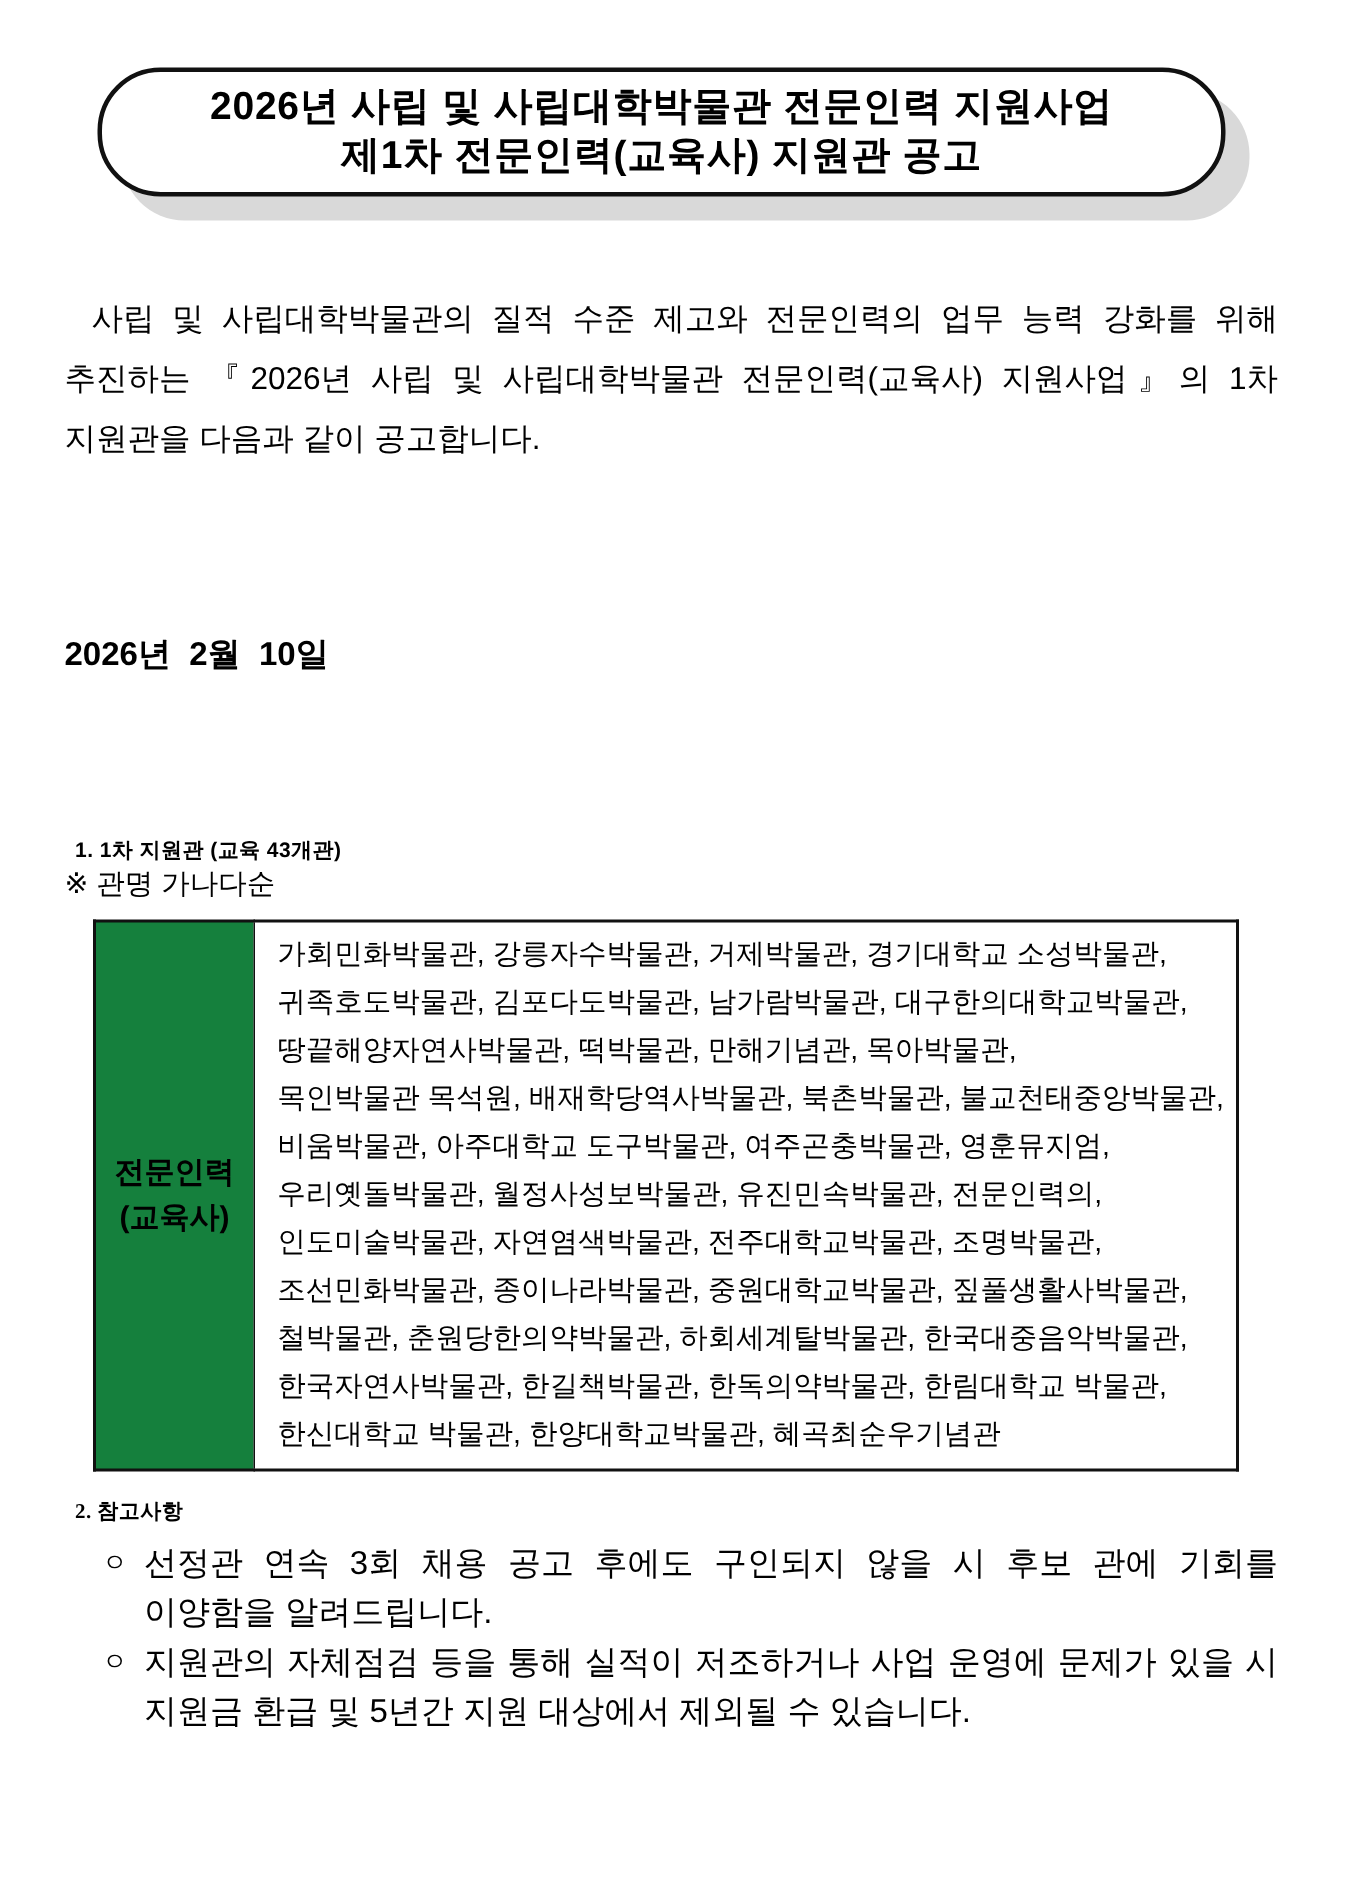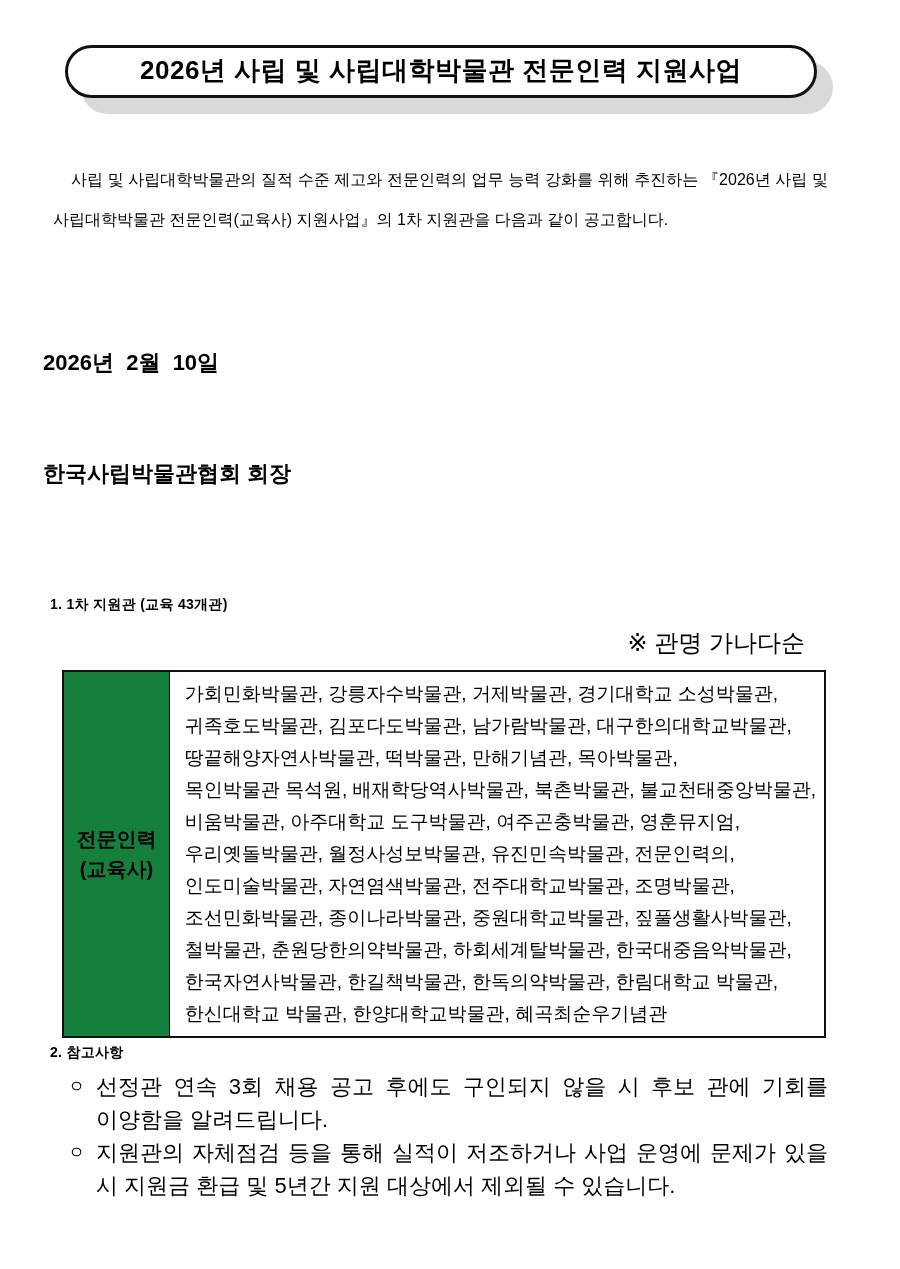--- a/index.html
+++ b/index.html
@@ -6,21 +6,21 @@
   html,body { background:#ffffff; }
   body {
     width:900px; height:1269px;
     font-family:"Liberation Sans","DejaVu Sans",sans-serif;
     color:#000;
     position:relative;
     overflow:hidden;
   }
   .page {
     width:900px; height:1269px;
-    padding:45px 72px 0 43px;
+    padding:45px 48px 0 43px;
   }
 
   
   .title-box {
     margin-left:22px;
     width:752px;
     border:3px solid #111;
     border-radius:42px;
     background:#fff;
     box-shadow:16px 16px 0 #d9d9d9;
@@ -28,51 +28,48 @@
     padding:6px 10px 8px;
     font-weight:bold;
     font-size:26px;
     line-height:33px;
     letter-spacing:0.5px;
   }
 
   
   .intro {
     margin-top:62px;
-    font-size:16px;
+    font-size:21px;
     line-height:40px;
     text-align:justify;
     text-indent:18px;
     word-break:keep-all;
-    margin-left:10px;
   }
 
   
   .signoff {
     margin-top:30px;
     padding-right:18px;
     font-weight:bold;
     font-size:22px;
     line-height:37px;
     white-space:pre;
   }
 
   .sec-heading {
     margin:30px 0 0 7px;
     font-size:14px;
     font-weight:bold;
     letter-spacing:0.3px;
   }
-  .sec-heading.second { margin-top:6px; }
+  .sec-heading.second { margin-top:18px;font-family:Liberation Serif, serif; }
 
   .sort-note {
-    margin-top:13px;
-    text-align:right;
     padding-right:23px;
-    font-size:24px;
+    font-size:19px;
   }
 
   
   .museum-table {
     margin:11px 0 0 19px;
     width:764px;
     border-collapse:collapse;
     border:2.5px solid #111;
   }
   .museum-table td { vertical-align:middle; }
@@ -112,27 +109,27 @@
     word-break:keep-all;
   }
 </style>
 </head>
 <body>
 
 <div class="page">
 
   <div class="title-box">
     <div>2026년 사립 및 사립대학박물관 전문인력 지원사업</div>
+    <div>제1차 전문인력(교육사) 지원관 공고</div>
   </div>
 
   <p class="intro">사립 및 사립대학박물관의 질적 수준 제고와 전문인력의 업무 능력 강화를 위해 추진하는 『2026년 사립 및 사립대학박물관 전문인력(교육사) 지원사업』의 1차 지원관을 다음과 같이 공고합니다.</p>
 
   <div class="signoff">
     <div>2026년  2월  10일</div>
-    <div>한국사립박물관협회 회장</div>
   </div>
 
   <div class="sec-heading">1. 1차 지원관 (교육 43개관)</div>
 
   <div class="sort-note">※ 관명 가나다순</div>
 
   <table class="museum-table">
     <tbody>
         <tr>
       <td class="label-cell">

